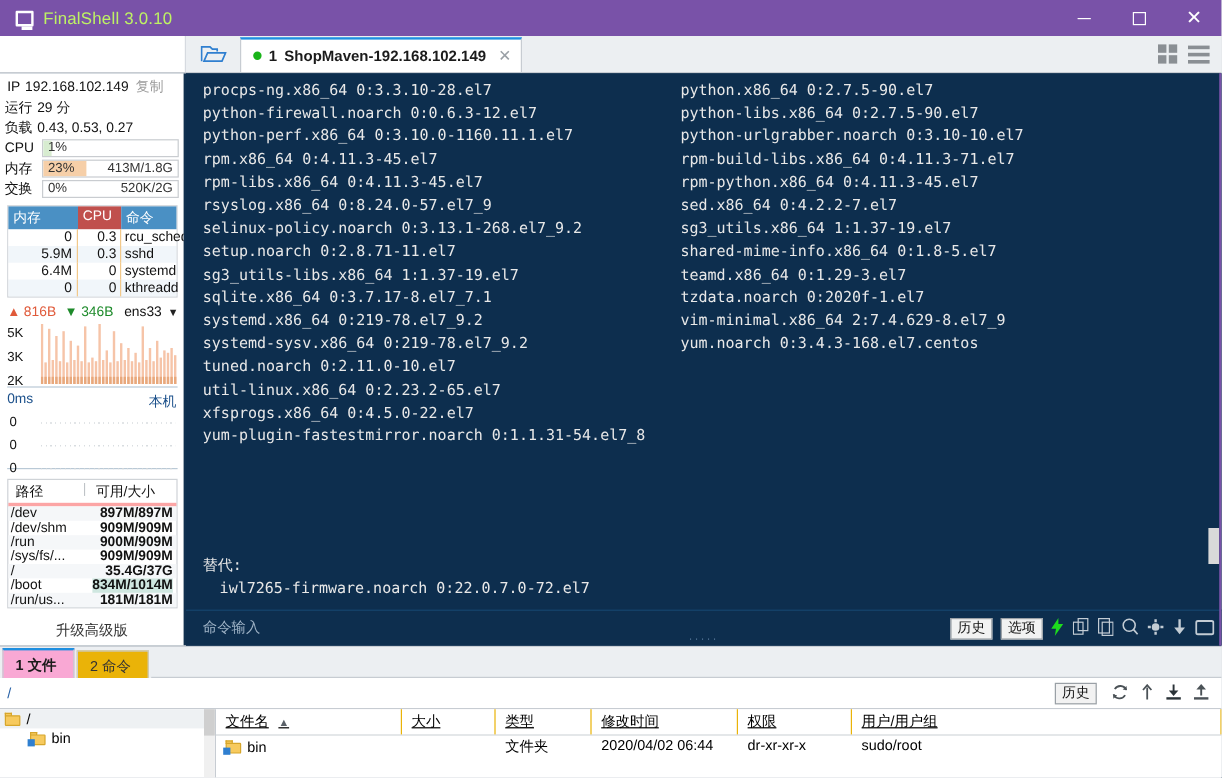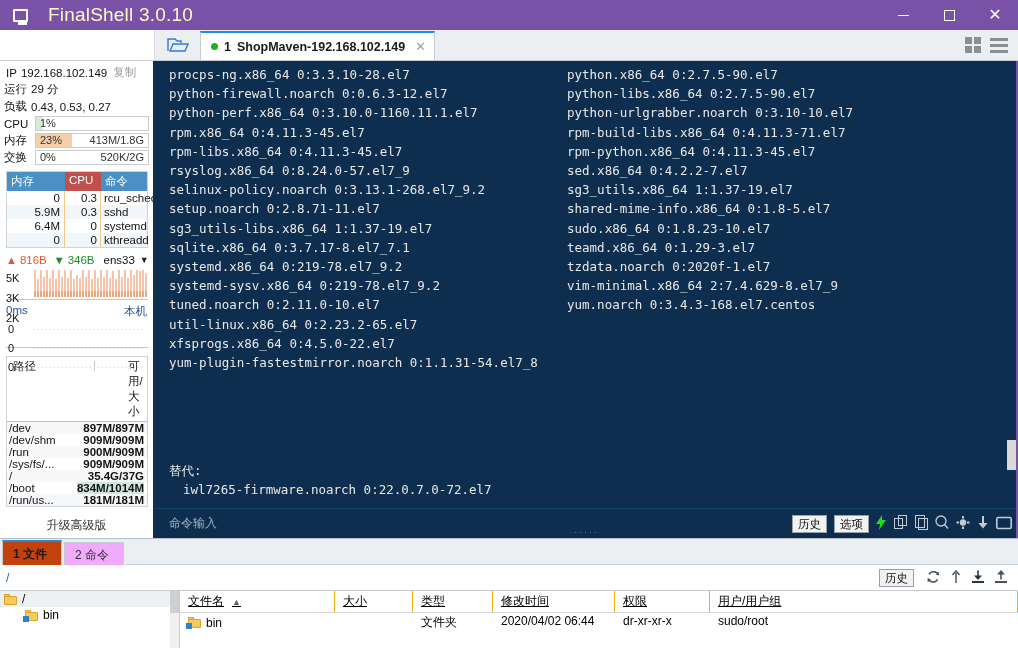--- a/index.html
+++ b/index.html
@@ -24,21 +24,21 @@
   }
   .titlebar .tb-left { display: flex; align-items: center; padding-left: 13px; gap: 8px; }
   .app-icon {
     width: 15px; height: 13px; position: relative;
     border: 2px solid #ffffff; border-radius: 1px; background: #7952a8;
   }
   .app-icon::after {
     content: ""; position: absolute; left: 3px; bottom: -5px;
     width: 9px; height: 3px; background: #ffffff;
   }
-  .app-title { color: #fef9c3; font-size: 19px; letter-spacing: .2px; margin-left: 12px; }
+  .app-title { color: #bef264; font-size: 14px; letter-spacing: .2px; }
   .tb-controls { position: absolute; right: 0; top: 0; height: 30px; display: flex; }
   .tb-btn {
     width: 46px; height: 30px; display: flex; align-items: center; justify-content: center;
     color: #ffffff; font-size: 14px; line-height: 1;
   }
   .glyph-min { width: 11px; height: 1px; background: #fff; display: block; }
   .glyph-max { width: 11px; height: 11px; border: 1px solid #fff; display: block; }
   .glyph-close { font-size: 16px; font-family: "DejaVu Sans", sans-serif; }
 
   
@@ -130,21 +130,21 @@
   .ping-ms { color: #1a4f8a; }
   .ping-local { color: #1a4f8a; }
   .graph2 { margin: 1px 5px 2px 6px; position: relative; height: 58px; border-bottom: 1px solid #b9c9d6; }
   .graph2 .g2y { position: absolute; left: 2px; top: 0; font-size: 11px; }
   .graph2 .g2y div { height: 19px; line-height: 19px; }
   .graph2 .dots { position: absolute; left: 28px; right: 2px; top: 0; bottom: 0; }
   .dotline { position: absolute; left: 0; right: 0; height: 1px;
     background: repeating-linear-gradient(to right,#cfd4d8 0 1px,transparent 1px 4px); }
 
   .disk-table { margin: 6px 5px 0 6px; border: 1px solid #cfd3d7; font-size: 11.5px; }
-  .disk-head { display: flex; padding: 2px 0; border-bottom: 1px solid #fca5a5; gap: 24px; }
+  .disk-head { display: flex; padding: 2px 0; border-bottom: 3px solid #fca5a5; }
   .dh-path { flex: 0 0 62px; padding-left: 6px; }
   .dh-sep { color: #bfc3c7; }
   .dh-size { flex: 1; padding-left: 8px; }
   .disk-row { display: flex; }
   .disk-row:nth-child(even) { background: #f5f7f9; }
   .dr-path { flex: 0 0 66px; padding-left: 2px; }
   .dr-size { flex: 1; text-align: right; padding-right: 3px; font-weight: bold; }
   .dr-size .hl { background: #cfe7e0; }
   .upgrade { text-align: center; font-size: 12px; color: #333; padding: 10px 0 4px 0; }
 
@@ -181,26 +181,26 @@
   .ic { color: #c3ccd4; font-size: 14px; line-height: 1; }
   .ic.bolt { color: #1ddc1d; font-weight: bold; }
 
   
   .bottom {
     flex: 0 0 110px; height: 110px; background: #eceff2; display: flex; flex-direction: column;
     border-top: 1px solid #b7bdc4;
   }
   .btabs { display: flex; align-items: flex-end; height: 26px; padding-left: 2px; background: #eceff2; }
   .btab {
-    font-size: 12px; padding: 4px 14px 4px 10px; background: #c2410c;
+    font-size: 12px; padding: 4px 14px 4px 10px; background: #f9a8d4;
     border: 1px solid #c7ccd2; border-bottom: none; color: #1b1b1b;
     margin-right: 2px; height: 25px; line-height: 16px;
   }
   .btab.active { border-top: 2px solid #1e8fe0; font-weight: bold; }
-  .btab.inactive { background: #f0abfc; color: #333; height: 23px; }
+  .btab.inactive { background: #eab308; color: #333; height: 23px; }
   .btabs-fill { flex: 1; border-bottom: 1px solid #c7ccd2; height: 100%; }
 
   .pathbar { height: 26px; display: flex; align-items: center; background: #ffffff; border-bottom: 1px solid #c7ccd2; }
   .path-input { flex: 1; font-size: 12px; color: #2a63a8; padding-left: 6px; }
   .path-hist { margin-right: 6px; }
   .path-icons { display: flex; align-items: center; gap: 9px; padding: 0 10px 0 6px; }
   .pic { color: #4b5257; font-size: 13px; line-height: 1; }
 
   .fm { flex: 1; display: flex; min-height: 0; background: #ffffff; }
   .fm-tree { width: 180px; flex: 0 0 180px; border-right: 1px solid #c7ccd2; position: relative; font-size: 12px; }
@@ -525,21 +525,20 @@
           </div>
         <div class="term-col col-b" id="colB">
             <div class="term-line">python.x86_64 0:2.7.5-90.el7</div>
             <div class="term-line">python-libs.x86_64 0:2.7.5-90.el7</div>
             <div class="term-line">python-urlgrabber.noarch 0:3.10-10.el7</div>
             <div class="term-line">rpm-build-libs.x86_64 0:4.11.3-71.el7</div>
             <div class="term-line">rpm-python.x86_64 0:4.11.3-45.el7</div>
             <div class="term-line">sed.x86_64 0:4.2.2-7.el7</div>
             <div class="term-line">sg3_utils.x86_64 1:1.37-19.el7</div>
             <div class="term-line">shared-mime-info.x86_64 0:1.8-5.el7</div>
-            <div class="term-line">sudo.x86_64 0:1.8.23-10.el7</div>
             <div class="term-line">teamd.x86_64 0:1.29-3.el7</div>
             <div class="term-line">tzdata.noarch 0:2020f-1.el7</div>
             <div class="term-line">vim-minimal.x86_64 2:7.4.629-8.el7_9</div>
             <div class="term-line">yum.noarch 0:3.4.3-168.el7.centos</div>
           </div>
         <div class="term-col col-a" style="top:381px">
           <div class="term-line">&nbsp;</div>
           <div class="term-line term-zh">替代:</div>
           <div class="term-line" style="padding-left:14px">iwl7265-firmware.noarch 0:22.0.7.0-72.el7</div>
           <div class="term-line">&nbsp;</div>

